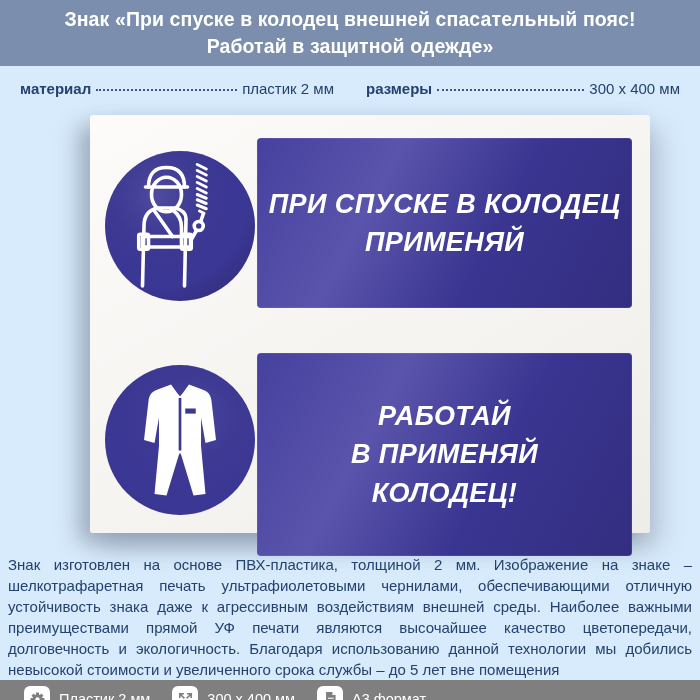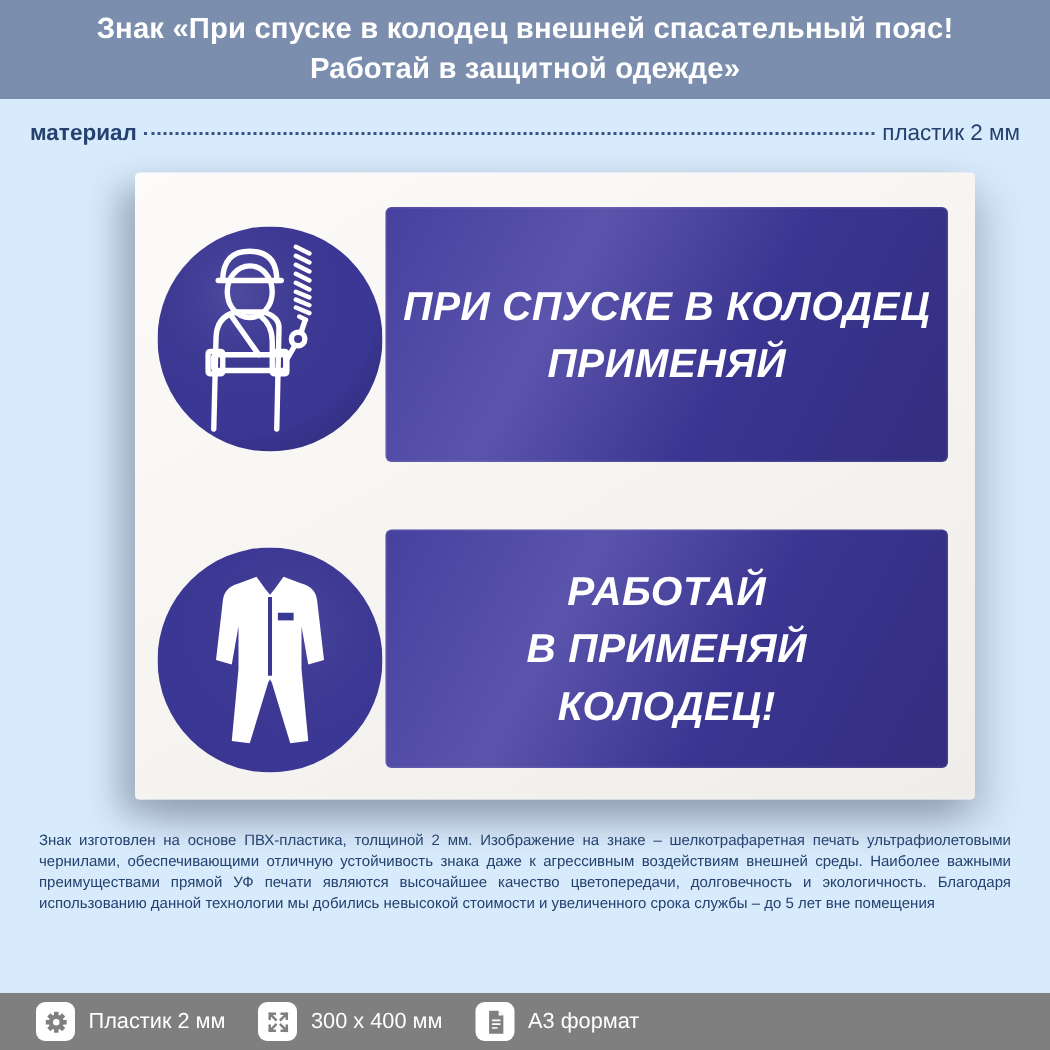--- a/index.html
+++ b/index.html
@@ -40,25 +40,25 @@
   .sign-icon.two { top:250px; }
   .sign-panel {
     position:absolute; left:167px; width:375px; border-radius:4px;
     background:linear-gradient(118deg,#46419e 0%,#5a54ac 32%,#3a3590 62%,#332e80 100%);
     display:flex; flex-direction:column; justify-content:center; align-items:center;
     color:#ffffff; font-weight:700; font-style:italic; text-align:center;
     font-size:27px; line-height:1.42; letter-spacing:.4px;
     box-shadow:inset 0 0 0 1px rgba(255,255,255,.08);
   }
   .sign-panel.one { top:23px; height:170px; }
-  .sign-panel.two { top:238px; height:159px; }
+  .sign-panel.two { top:238px; height:203px; }
   
   .description {
-    flex:1; margin:6px 26px 0; color:#24416f;
-    font-size:10px; line-height:1.4; text-align:justify;
+    flex:1; margin:6px 8px 0; color:#24416f;
+    font-size:15px; line-height:1.4; text-align:justify;
   }
   
   .features {
     flex:0 0 38px; height:38px; background:#7f7f7f;
     display:flex; align-items:center; padding:0 0 0 24px; gap:22px;
   }
   .feature { display:flex; align-items:center; gap:9px; }
   .tile {
     width:26px; height:26px; background:#ffffff; border-radius:6px;
     display:flex; align-items:center; justify-content:center; flex:0 0 26px;
@@ -73,20 +73,25 @@
 
   <header class="titlebar">
     <h1>Знак «При спуске в колодец внешней спасательный пояс! Работай в защитной одежде»</h1>
   </header>
 
   <div class="specs">
     <div class="spec">
       <span class="spec-label">материал</span>
       <span class="spec-leader"></span>
       <span class="spec-value">пластик 2 мм</span>
+    </div>
+    <div class="spec">
+      <span class="spec-label">размеры</span>
+      <span class="spec-leader"></span>
+      <span class="spec-value">300 x 400 мм</span>
     </div>
   </div>
 
   <div class="stage">
     <div class="sign-card">
 
       <svg class="sign-icon one" viewBox="0 0 100 100">
         <circle cx="50" cy="50" r="50" fill="#3b3795"></circle>
         <circle cx="50" cy="50" r="50" fill="url(#shade1)"></circle>
         <defs>

